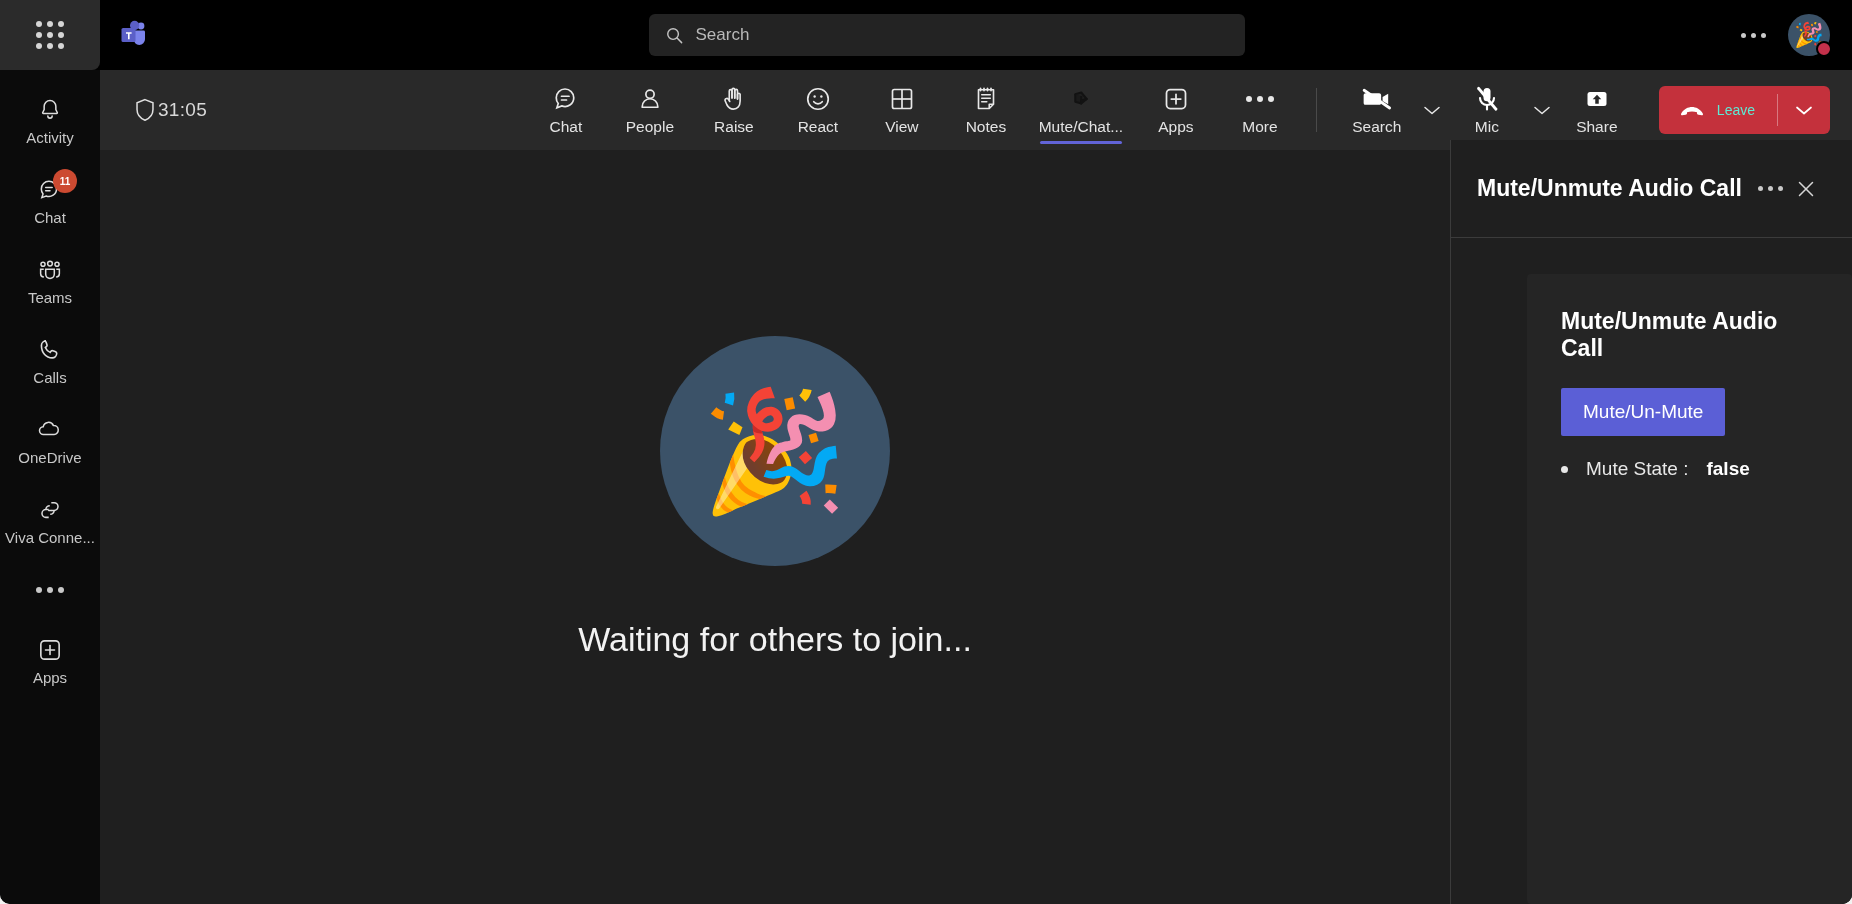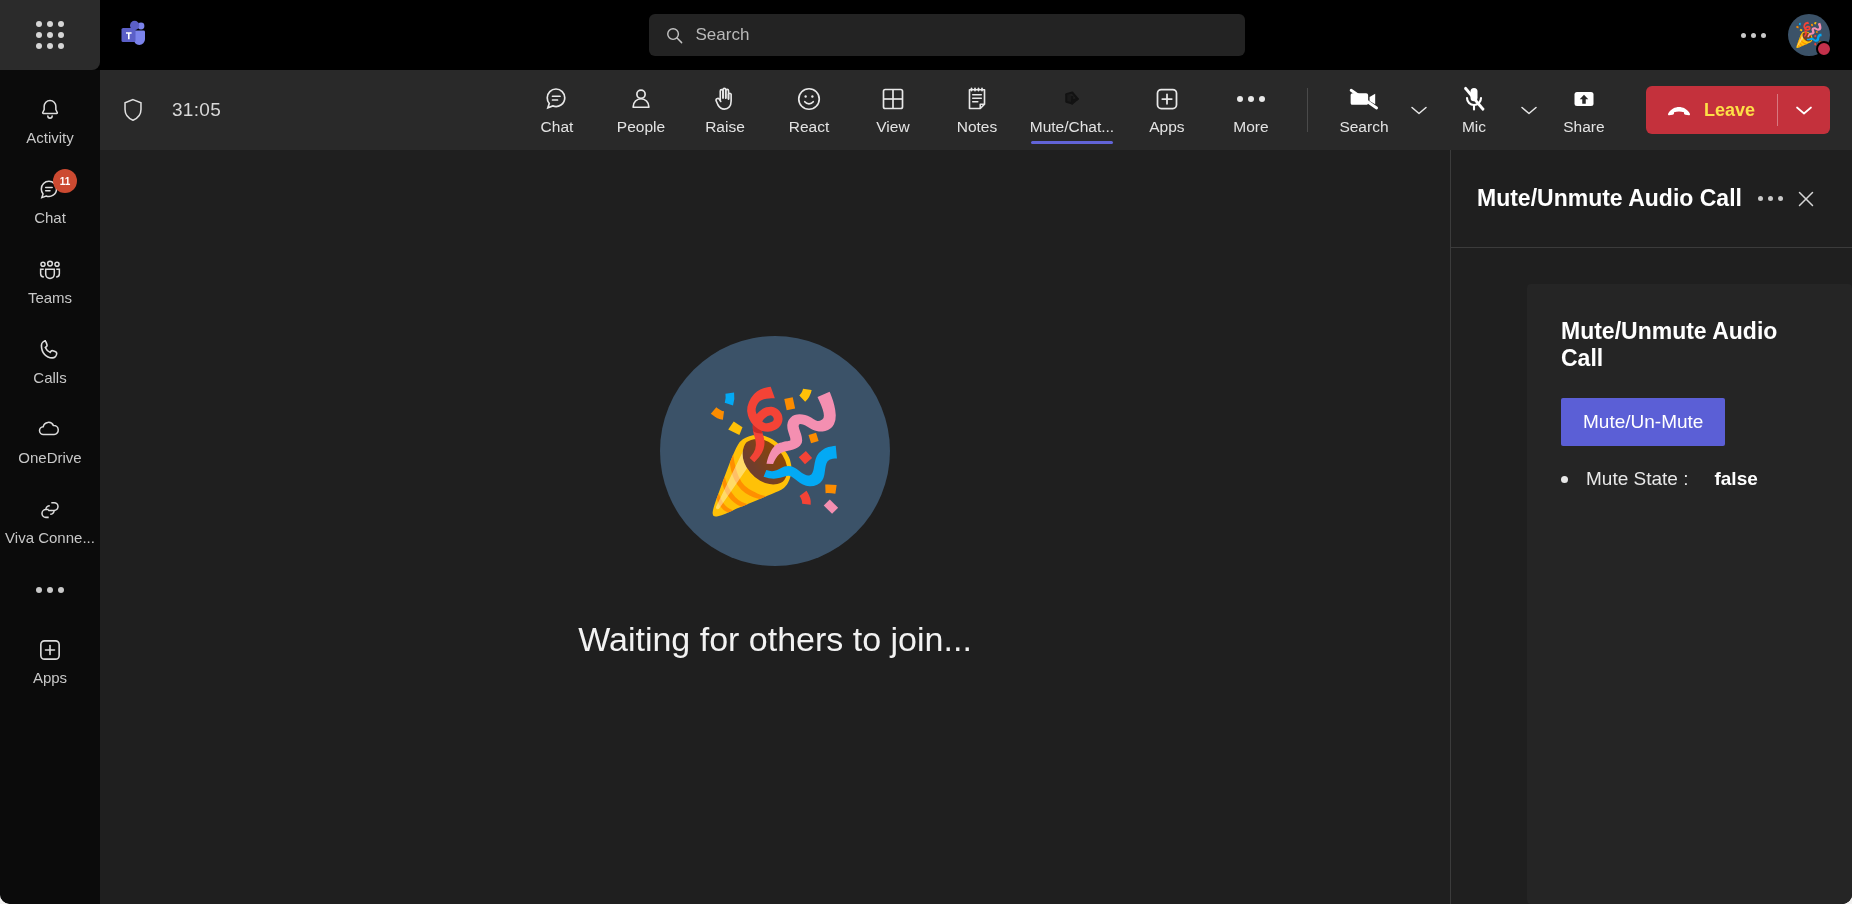--- a/index.html
+++ b/index.html
@@ -87,21 +87,21 @@
     padding: 0 5px;
   }
   .rail-dots { height: 60px; display:flex; align-items:center; }
 
   
   .meetbar {
     position: absolute; top: 70px; left: 100px; right: 0; height: 80px;
     background: #292929;
     display: flex; align-items: center;
   }
-  .meet-left { display: flex; align-items: center; gap: 26px; padding-left: 20px; width: 420px; }
+  .meet-left { display: flex; align-items: center; padding-left: 32px; width: 420px; }
   .timer { color: #d8d8d8; font-size: 19px; letter-spacing: .3px; }
 
   .meet-center { flex: 1; display: flex; align-items: center; justify-content: center; gap: 0; }
   .tbtn {
     width: 84px; height: 80px;
     display: flex; flex-direction: column; align-items: center; justify-content: center;
     gap: 4px; cursor: pointer; position: relative;
   }
   .tbtn .lbl { color: #e3e3e3; font-size: 15.5px; line-height: 1.1; white-space: nowrap; }
   .tbtn.wide { width: 106px; }
@@ -115,21 +115,21 @@
   .meet-right { display: flex; align-items: center; gap: 0; padding-right: 22px; }
   .splitbtn { display: flex; align-items: flex-start; }
   .chev { width: 26px; height: 80px; display: flex; align-items: center; justify-content: center; cursor: pointer; }
 
   .leave {
     margin-left: 20px;
     height: 48px; background: #c4313c; border-radius: 6px;
     display: flex; align-items: stretch; cursor: pointer; overflow: hidden;
   }
   .leave-main { display: flex; align-items: center; gap: 12px; padding: 0 22px 0 20px; }
-  .leave-main .lbl { color: #fde047; font-size: 18px; font-weight: bold; }
+  .leave-main .lbl { color: #5eead4; font-size: 14px; font-weight: normal; }
   .leave-sep { width: 1px; background: rgba(255,255,255,.35); margin: 8px 0; }
   .leave-chev { width: 52px; display: flex; align-items: center; justify-content: center; }
 
   
   .stage {
     position: absolute; top: 150px; left: 100px; right: 402px; bottom: 0;
     background: #1f1f1f;
     display: flex; flex-direction: column; align-items: center; justify-content: center;
     border-radius: 0 0 0 0;
   }
@@ -137,21 +137,21 @@
   .bigcircle {
     width: 230px; height: 230px; border-radius: 50%;
     background: #3b5268;
     display: flex; align-items: center; justify-content: center;
     font-size: 118px; line-height: 1;
   }
   .waittext { margin-top: 54px; color: #f2f2f2; font-size: 34px; }
 
   
   .panel {
-    position: absolute; top: 150px; right: 0; bottom: 0; width: 402px;
+    position: absolute; top: 140px; right: 0; bottom: 0; width: 402px;
     background: #1f1f1f;
     border-left: 1px solid #3b3b3b;
     display: flex; flex-direction: column;
   }
   .panel-head {
     height: 98px; display: flex; align-items: center;
     padding: 0 28px 0 26px; gap: 0;
     border-bottom: 1px solid #3b3b3b;
   }
   .panel-title { color: #ffffff; font-size: 23px; font-weight: bold; flex: 1; }
@@ -168,21 +168,21 @@
     margin-top: 26px; display: inline-block;
     background: #5b5fd6; color: #fff;
     border: none; border-radius: 2px;
     padding: 13px 22px; font-size: 19px;
     font-family: "Liberation Sans", sans-serif;
     cursor: pointer;
   }
   .card-list { margin-top: 22px; list-style: none; }
   .card-list li { display: flex; align-items: center; gap: 18px; color: #e8e8e8; font-size: 19px; }
   .card-list li .bullet { width: 7px; height: 7px; border-radius: 50%; background: #e8e8e8; flex: none; }
-  .card-list li b { color: #ffffff; margin-left: 8px; }
+  .card-list li b { color: #ffffff; }
 
   svg { display: block; }
 </style>
 </head>
 <body>
 
 <div class="app">
 
   <div class="titlebar">
 

